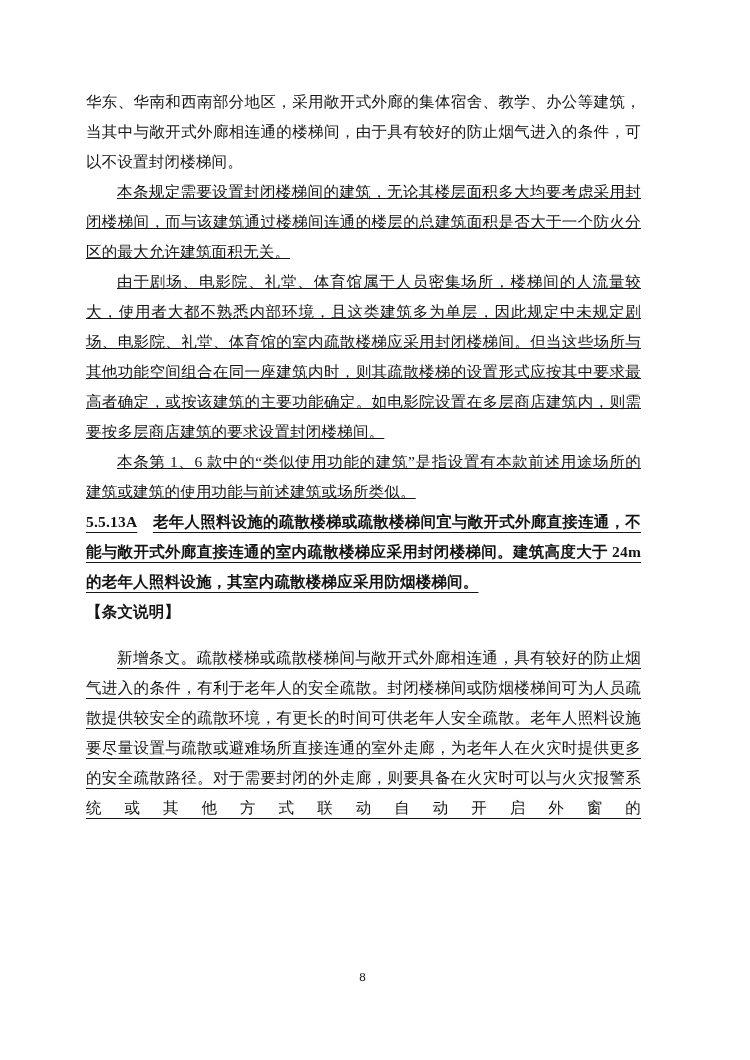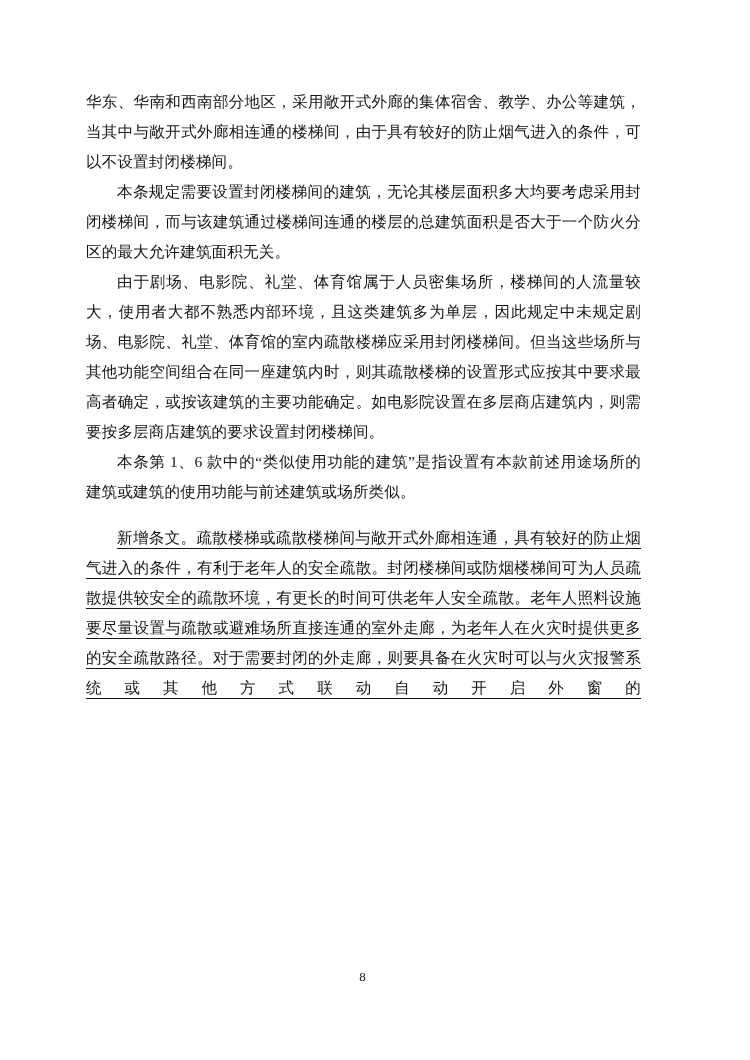--- a/index.html
+++ b/index.html
@@ -20,20 +20,21 @@
     color: #141414;
     overflow: hidden;
   }
   .para {
     margin: 0;
     text-align: justify;
     letter-spacing: 0.2px;
   }
   .ind {
     text-indent: 2em;
+    text-decoration: underline;
   }
   .clause {
     font-weight: bold;
     text-decoration: underline;
     text-decoration-thickness: 1px;
     text-underline-offset: 5px;
   }
   .clause-num {
     padding-right: 1em;
   }
@@ -60,16 +61,18 @@
 </style>
 </head>
 <body>
 
 <div class="page">
   <div class="text-block">
     <p class="para">华东、华南和西南部分地区，采用敞开式外廊的集体宿舍、教学、办公等建筑，当其中与敞开式外廊相连通的楼梯间，由于具有较好的防止烟气进入的条件，可以不设置封闭楼梯间。</p>
     <p class="para ind">本条规定需要设置封闭楼梯间的建筑，无论其楼层面积多大均要考虑采用封闭楼梯间，而与该建筑通过楼梯间连通的楼层的总建筑面积是否大于一个防火分区的最大允许建筑面积无关。</p>
     <p class="para ind">由于剧场、电影院、礼堂、体育馆属于人员密集场所，楼梯间的人流量较大，使用者大都不熟悉内部环境，且这类建筑多为单层，因此规定中未规定剧场、电影院、礼堂、体育馆的室内疏散楼梯应采用封闭楼梯间。但当这些场所与其他功能空间组合在同一座建筑内时，则其疏散楼梯的设置形式应按其中要求最高者确定，或按该建筑的主要功能确定。如电影院设置在多层商店建筑内，则需要按多层商店建筑的要求设置封闭楼梯间。</p>
     <p class="para ind">本条第 1、6 款中的“类似使用功能的建筑”是指设置有本款前述用途场所的建筑或建筑的使用功能与前述建筑或场所类似。</p>
+    <p class="para clause"><span class="clause-num">5.5.13A</span><span>老年人照料设施的疏散楼梯或疏散楼梯间宜与敞开式外廊直接连通，不能与敞开式外廊直接连通的室内疏散楼梯应采用封闭楼梯间。建筑高度大于 24m 的老年人照料设施，其室内疏散楼梯应采用防烟楼梯间。</span></p>
+    <p class="para note-label">【条文说明】</p>
     <p class="para note ind">新增条文。疏散楼梯或疏散楼梯间与敞开式外廊相连通，具有较好的防止烟气进入的条件，有利于老年人的安全疏散。封闭楼梯间或防烟楼梯间可为人员疏散提供较安全的疏散环境，有更长的时间可供老年人安全疏散。老年人照料设施要尽量设置与疏散或避难场所直接连通的室外走廊，为老年人在火灾时提供更多的安全疏散路径。对于需要封闭的外走廊，则要具备在火灾时可以与火灾报警系统或其他方式联动自动开启外窗的</p>
   </div>
   <div class="page-number">8</div>
 </div>
 
 </body></html>

